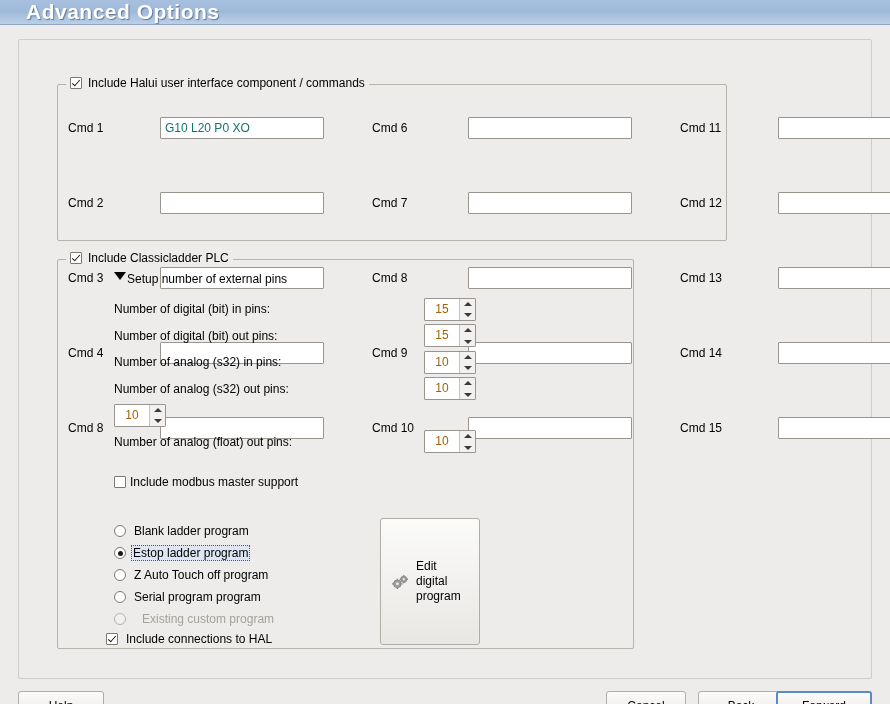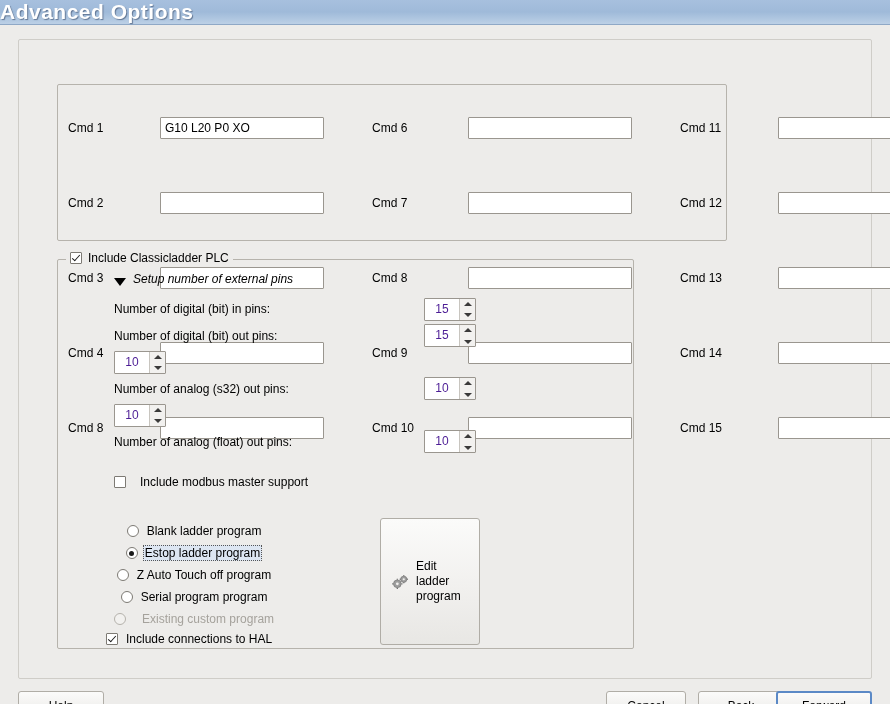--- a/index.html
+++ b/index.html
@@ -23,21 +23,21 @@
     display: flex;
     flex-direction: column;
   }
   
   .titlebar {
     height: 42px;
     background: linear-gradient(to bottom, #a7c0de 0%, #9fbad9 50%, #bcd0e6 100%);
     border-bottom: 1px solid #8fa8c6;
     display: flex;
     align-items: center;
-    padding-left: 0;
+    padding-left: 26px;
     box-sizing: border-box;
   }
   .titlebar .title {
     font-size: 21px;
     font-weight: bold;
     color: #ffffff;
     text-shadow: 1px 1px 1px rgba(90,110,140,0.9);
     letter-spacing: 0.5px;
   }
   
@@ -149,40 +149,39 @@
   }
   .txt {
     height: 22px;
     border: 1px solid #9a968f;
     background: #ffffff;
     box-sizing: border-box;
     font-family: "Liberation Sans", sans-serif;
     font-size: 12px;
     padding: 0 4px;
     line-height: 20px;
-    color: #000000;
+    color: #0f766e;
     border-radius: 1px;
     overflow: hidden;
     white-space: nowrap;
   }
   
   #plc-group {
     left: 38px;
     top: 219px;
     width: 575px;
     height: 388px;
   }
   .expander-row {
     position: absolute;
     left: 56px;
     top: 12px;
     display: flex;
-    align-items: flex-end;
-    gap: 7px;
-    font-style: italic;
+    align-items: flex-start;
+    gap: 1px;
   }
   .tri-down {
     width: 0; height: 0;
     border-left: 6px solid transparent;
     border-right: 6px solid transparent;
     border-top: 8px solid #000000;
     display: inline-block;
   }
   .pins {
     position: absolute;
@@ -208,21 +207,21 @@
     border: 1px solid #9a968f;
     background: #ffffff;
     box-sizing: border-box;
     border-radius: 1px;
   }
   .spin .val {
     flex: 1 1 auto;
     text-align: center;
     font-size: 12px;
     line-height: 21px;
-    color: #4c1d95;
+    color: #a16207;
   }
   .spin .arrows {
     width: 15px;
     border-left: 1px solid #c8c5bf;
     display: flex;
     flex-direction: column;
     background: #f2f1ef;
   }
   .spin .arrows .up,
   .spin .arrows .dn {
@@ -244,33 +243,32 @@
     border-left: 4px solid transparent;
     border-right: 4px solid transparent;
     border-top: 4px solid #3a3a3a;
   }
   .modbus-row {
     position: absolute;
     left: 56px;
     top: 215px;
     display: flex;
     align-items: center;
-    gap: 14px;
+    gap: 4px;
   }
   .radios {
     position: absolute;
     left: 56px;
     top: 260px;
   }
   .radio-row {
     height: 22px;
     display: flex;
     align-items: center;
     gap: 8px;
-    justify-content: center;
   }
   .radio-row .lbl {
     font-size: 12px;
   }
   .radio-row .lbl.focused {
     border: 1px dotted #555;
     background: #dde6f2;
     padding: 0 1px;
     margin-left: -3px;
   }
@@ -349,20 +347,24 @@
 <div class="window">
 
   <div class="titlebar">
     <span class="title">Advanced  Options</span>
   </div>
 
   <div class="content">
     <div class="inner-panel">
 
       <div class="group" id="halui-group">
+        <div class="group-label">
+          <span class="chk checked"></span>
+          <span>Include Halui user interface component / commands</span>
+        </div>
 
         <div class="cmd-grid">
 
           <div class="cmd-label">Cmd 1</div>
           <div class="txt">G10 L20 P0 XO</div>
           <div class="cmd-label">Cmd 6</div>
           <div class="txt"></div>
           <div class="cmd-label">Cmd 11</div>
           <div class="txt"></div>
 
@@ -422,20 +424,21 @@
             <span class="pin-label">Number of digital (bit) out pins:</span>
             <span class="spin">
               <span class="val">15</span>
               <span class="arrows">
                   <span class="up"></span>
                   <span class="dn"></span>
                 </span>
             </span>
           </div>
           <div class="pin-row">
+            <span class="pin-label">Number of analog (s32) in pins:</span>
             <span class="spin">
               <span class="val">10</span>
               <span class="arrows">
                   <span class="up"></span>
                   <span class="dn"></span>
                 </span>
             </span>
           </div>
           <div class="pin-row">
             <span class="pin-label">Number of analog (s32) out pins:</span>
@@ -516,21 +519,21 @@
                 <line x1="2.4" y1="14" x2="3.6" y2="14"></line>
                 <line x1="12.4" y1="14" x2="13.6" y2="14"></line>
                 <line x1="15" y1="4.6" x2="15" y2="5.6"></line>
                 <line x1="15" y1="12.4" x2="15" y2="13.4"></line>
                 <line x1="10.6" y1="9" x2="11.6" y2="9"></line>
                 <line x1="18.4" y1="9" x2="19.4" y2="9"></line>
               </g>
             </svg>
           </span>
           <span class="btn-text">
-            <span>Edit ladder</span>
+            <span>Edit digital</span>
             <span>program</span>
           </span>
         </div>
       </div>
 
     </div>
   </div>
 
   <div class="bottombar">
     <div class="btn" id="btn-help">

